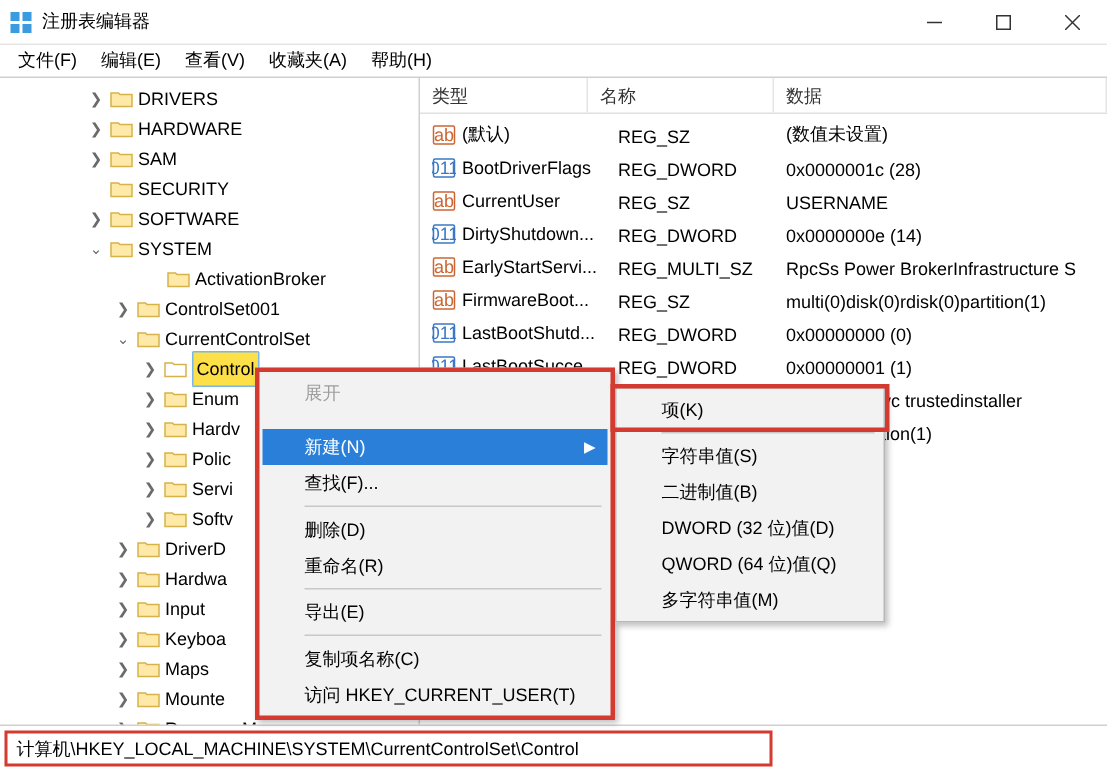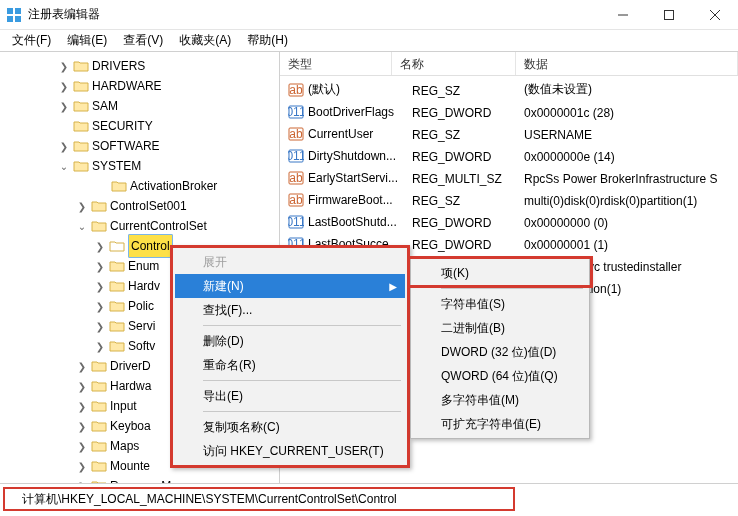--- a/index.html
+++ b/index.html
@@ -27,27 +27,27 @@
 .list-header .col { padding: 4px 8px; border-right: 1px solid #e5e5e5; color:#333; }
 .col-name { width: 124px; }
 .col-type { width: 112px; }
 .col-data { flex: 1; }
 
 .list-body .row { display: flex; height: 22px; align-items: flex-end; }
 .list-body .row .cell { padding: 0 8px; white-space: nowrap; overflow: hidden; text-overflow: ellipsis; }
 .list-body .row .cell.col-name { display:flex; align-items:center; gap:4px; }
 .val-icon { width:16px; height:16px; display:inline-flex; flex-shrink:0; }
 
-.statusbar { height: 24px; display:flex; align-items:center; padding-left:17px; border:2px solid #d43a2f; margin: 3px; background:#fff; position:absolute; bottom:2px; left:0; right:220px; }
+.statusbar { height: 24px; display:flex; align-items:center; padding-left:6px; border:2px solid #d43a2f; margin: 3px; background:#fff; position:absolute; bottom:2px; left:0; right:220px; }
 
 
 .ctx-menu { position:absolute; background:#f2f2f2; border:1px solid #b8b8b8; box-shadow:2px 2px 4px rgba(0,0,0,0.25); padding:2px; }
 .ctx-item { height:24px; display:flex; align-items:center; padding:0 28px 0 28px; position:relative; white-space:nowrap; }
 .ctx-item.disabled { color:#9e9e9e; }
-.ctx-item.highlight { background:#2a80d8; color:#fff; }
+.ctx-item.highlight { background:#2a80d8; color:#fff;margin-top:12px; }
 .ctx-item .arrow { position:absolute; right:8px; font-size:10px; }
 .ctx-sep { height:1px; background:#c8c8c8; margin:3px 4px 3px 28px; }
 
 .ctx-wrap1 { left:170px; top:245px; width:240px; border:3px solid #d43a2f;text-align:right; }
 .ctx-wrap2 { left:410px; top:258px; width:180px; }
 .red-box-sub { position:absolute; border:3px solid #d43a2f; left:407px; top:256px; width:186px; height:32px; pointer-events:none; }
 
 .folder svg, .val-icon svg, .app-icon svg { width:100%; height:100%; }
 </style>
 </head>
@@ -451,15 +451,14 @@
 </div>
 
 <div class="ctx-menu ctx-wrap2">
   <div class="ctx-item">项(K)</div>
   <div class="ctx-sep"></div>
   <div class="ctx-item">字符串值(S)</div>
   <div class="ctx-item">二进制值(B)</div>
   <div class="ctx-item">DWORD (32 位)值(D)</div>
   <div class="ctx-item">QWORD (64 位)值(Q)</div>
   <div class="ctx-item">多字符串值(M)</div>
-  <div class="ctx-item">可扩充字符串值(E)</div>
 </div>
 <div class="red-box-sub"></div>
 
 </body></html>

